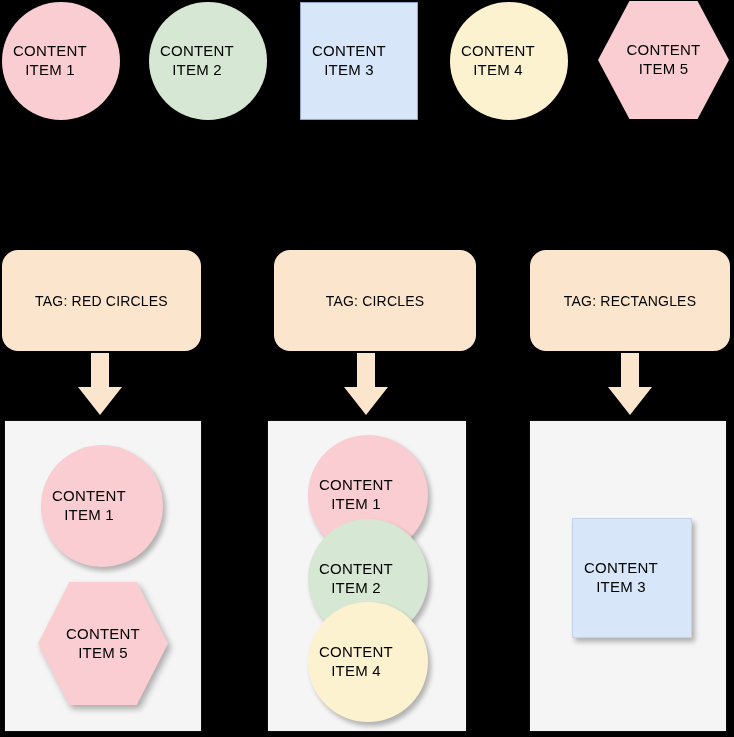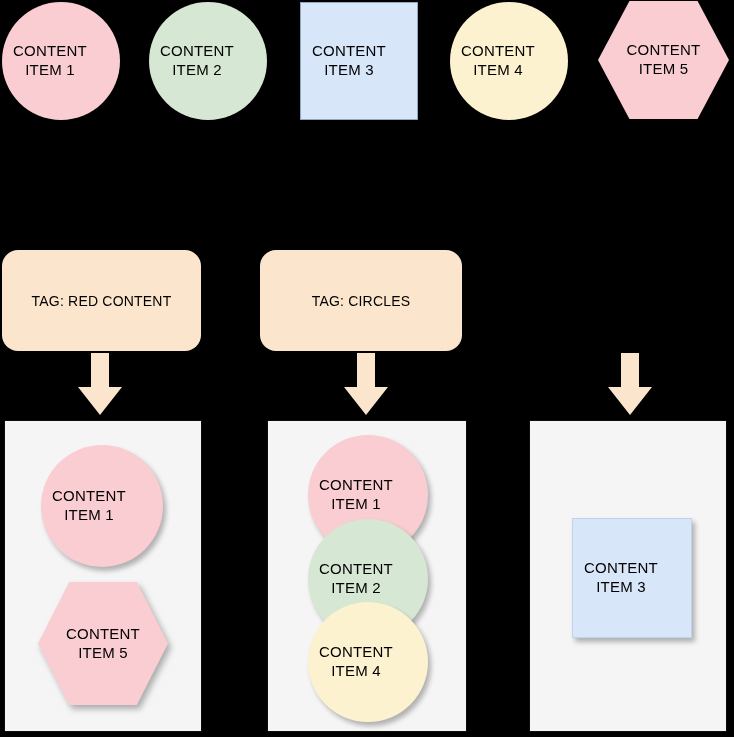--- a/index.html
+++ b/index.html
@@ -51,21 +51,21 @@
     height: 101px;
     border-radius: 16px;
     display: flex;
     align-items: center;
     justify-content: center;
     font-size: 14px;
     letter-spacing: 0.2px;
     box-sizing: border-box;
   }
   .tag-1 { left: 2px;   width: 199px; }
-  .tag-2 { left: 260px; width: 202px; }
+  .tag-2 { left: 274px; width: 202px; }
   .tag-3 { left: 530px; width: 200px; }
 
   
   .arrow { position: absolute; top: 353px; width: 44px; }
   .arrow .stem { width: 18px; height: 34px; margin: 0 auto; }
   .arrow .head {
     width: 0; height: 0;
     border-left: 22px solid transparent;
     border-right: 22px solid transparent;
     border-top-width: 28px;
@@ -114,24 +114,27 @@
   <div class="shape circle src src-4" style="background-color: rgb(253, 242, 207);">
     <span class="shape-label">CONTENT ITEM 4</span>
   </div>
   <div class="hex-wrap src-5 shape" style="border:none;">
     <div class="hex" style="width: 131px; height: 118px; background-color: rgb(249, 205, 209);">
       <span class="shape-label">CONTENT ITEM 5</span>
     </div>
   </div>
 
   <div class="tag tag-1" style="background-color: rgb(252, 229, 205);">
-    <span>TAG: RED CONTENT</span>
+    <span>TAG: RED CIRCLES</span>
   </div>
   <div class="tag tag-2" style="background-color: rgb(252, 229, 205);">
     <span>TAG: CIRCLES</span>
+  </div>
+  <div class="tag tag-3" style="background-color: rgb(252, 229, 205);">
+    <span>TAG: RECTANGLES</span>
   </div>
 
   <div class="arrow arrow-1">
     <div class="stem" style="background-color: rgb(252, 229, 205);"></div>
     <div class="head" style="border-top-color: rgb(252, 229, 205);"></div>
   </div>
   <div class="arrow arrow-2">
     <div class="stem" style="background-color: rgb(252, 229, 205);"></div>
     <div class="head" style="border-top-color: rgb(252, 229, 205);"></div>
   </div>

